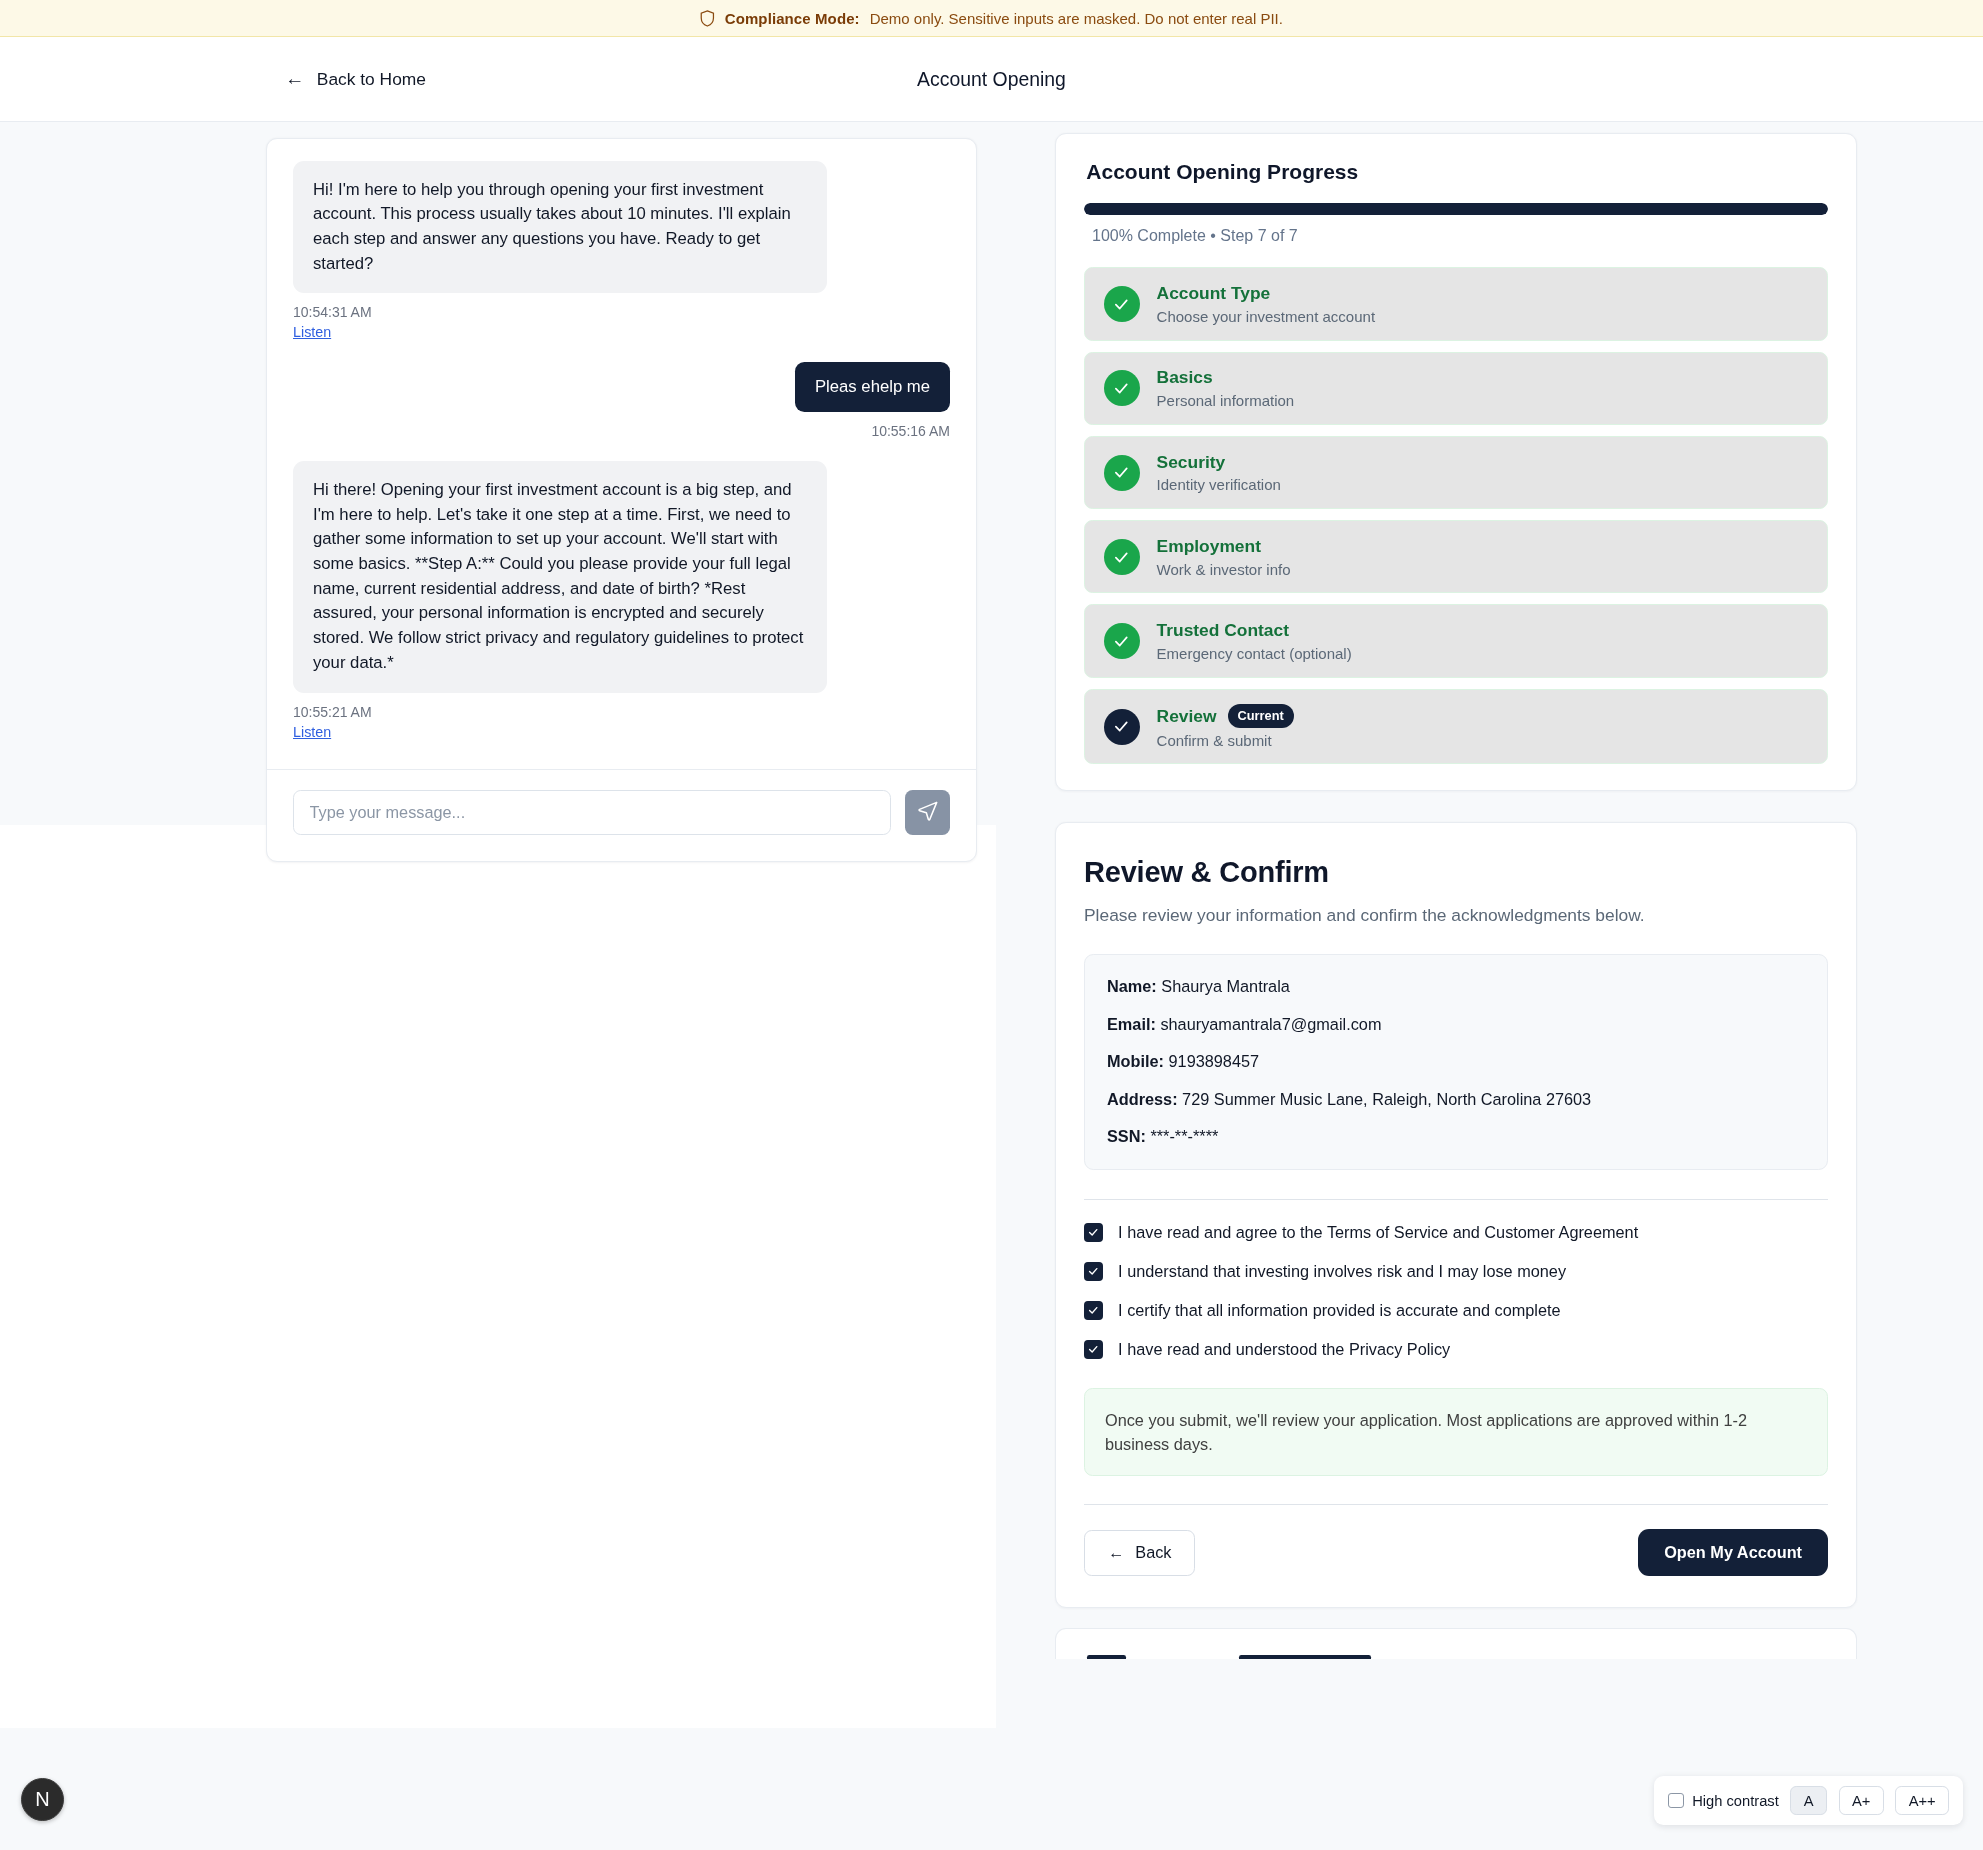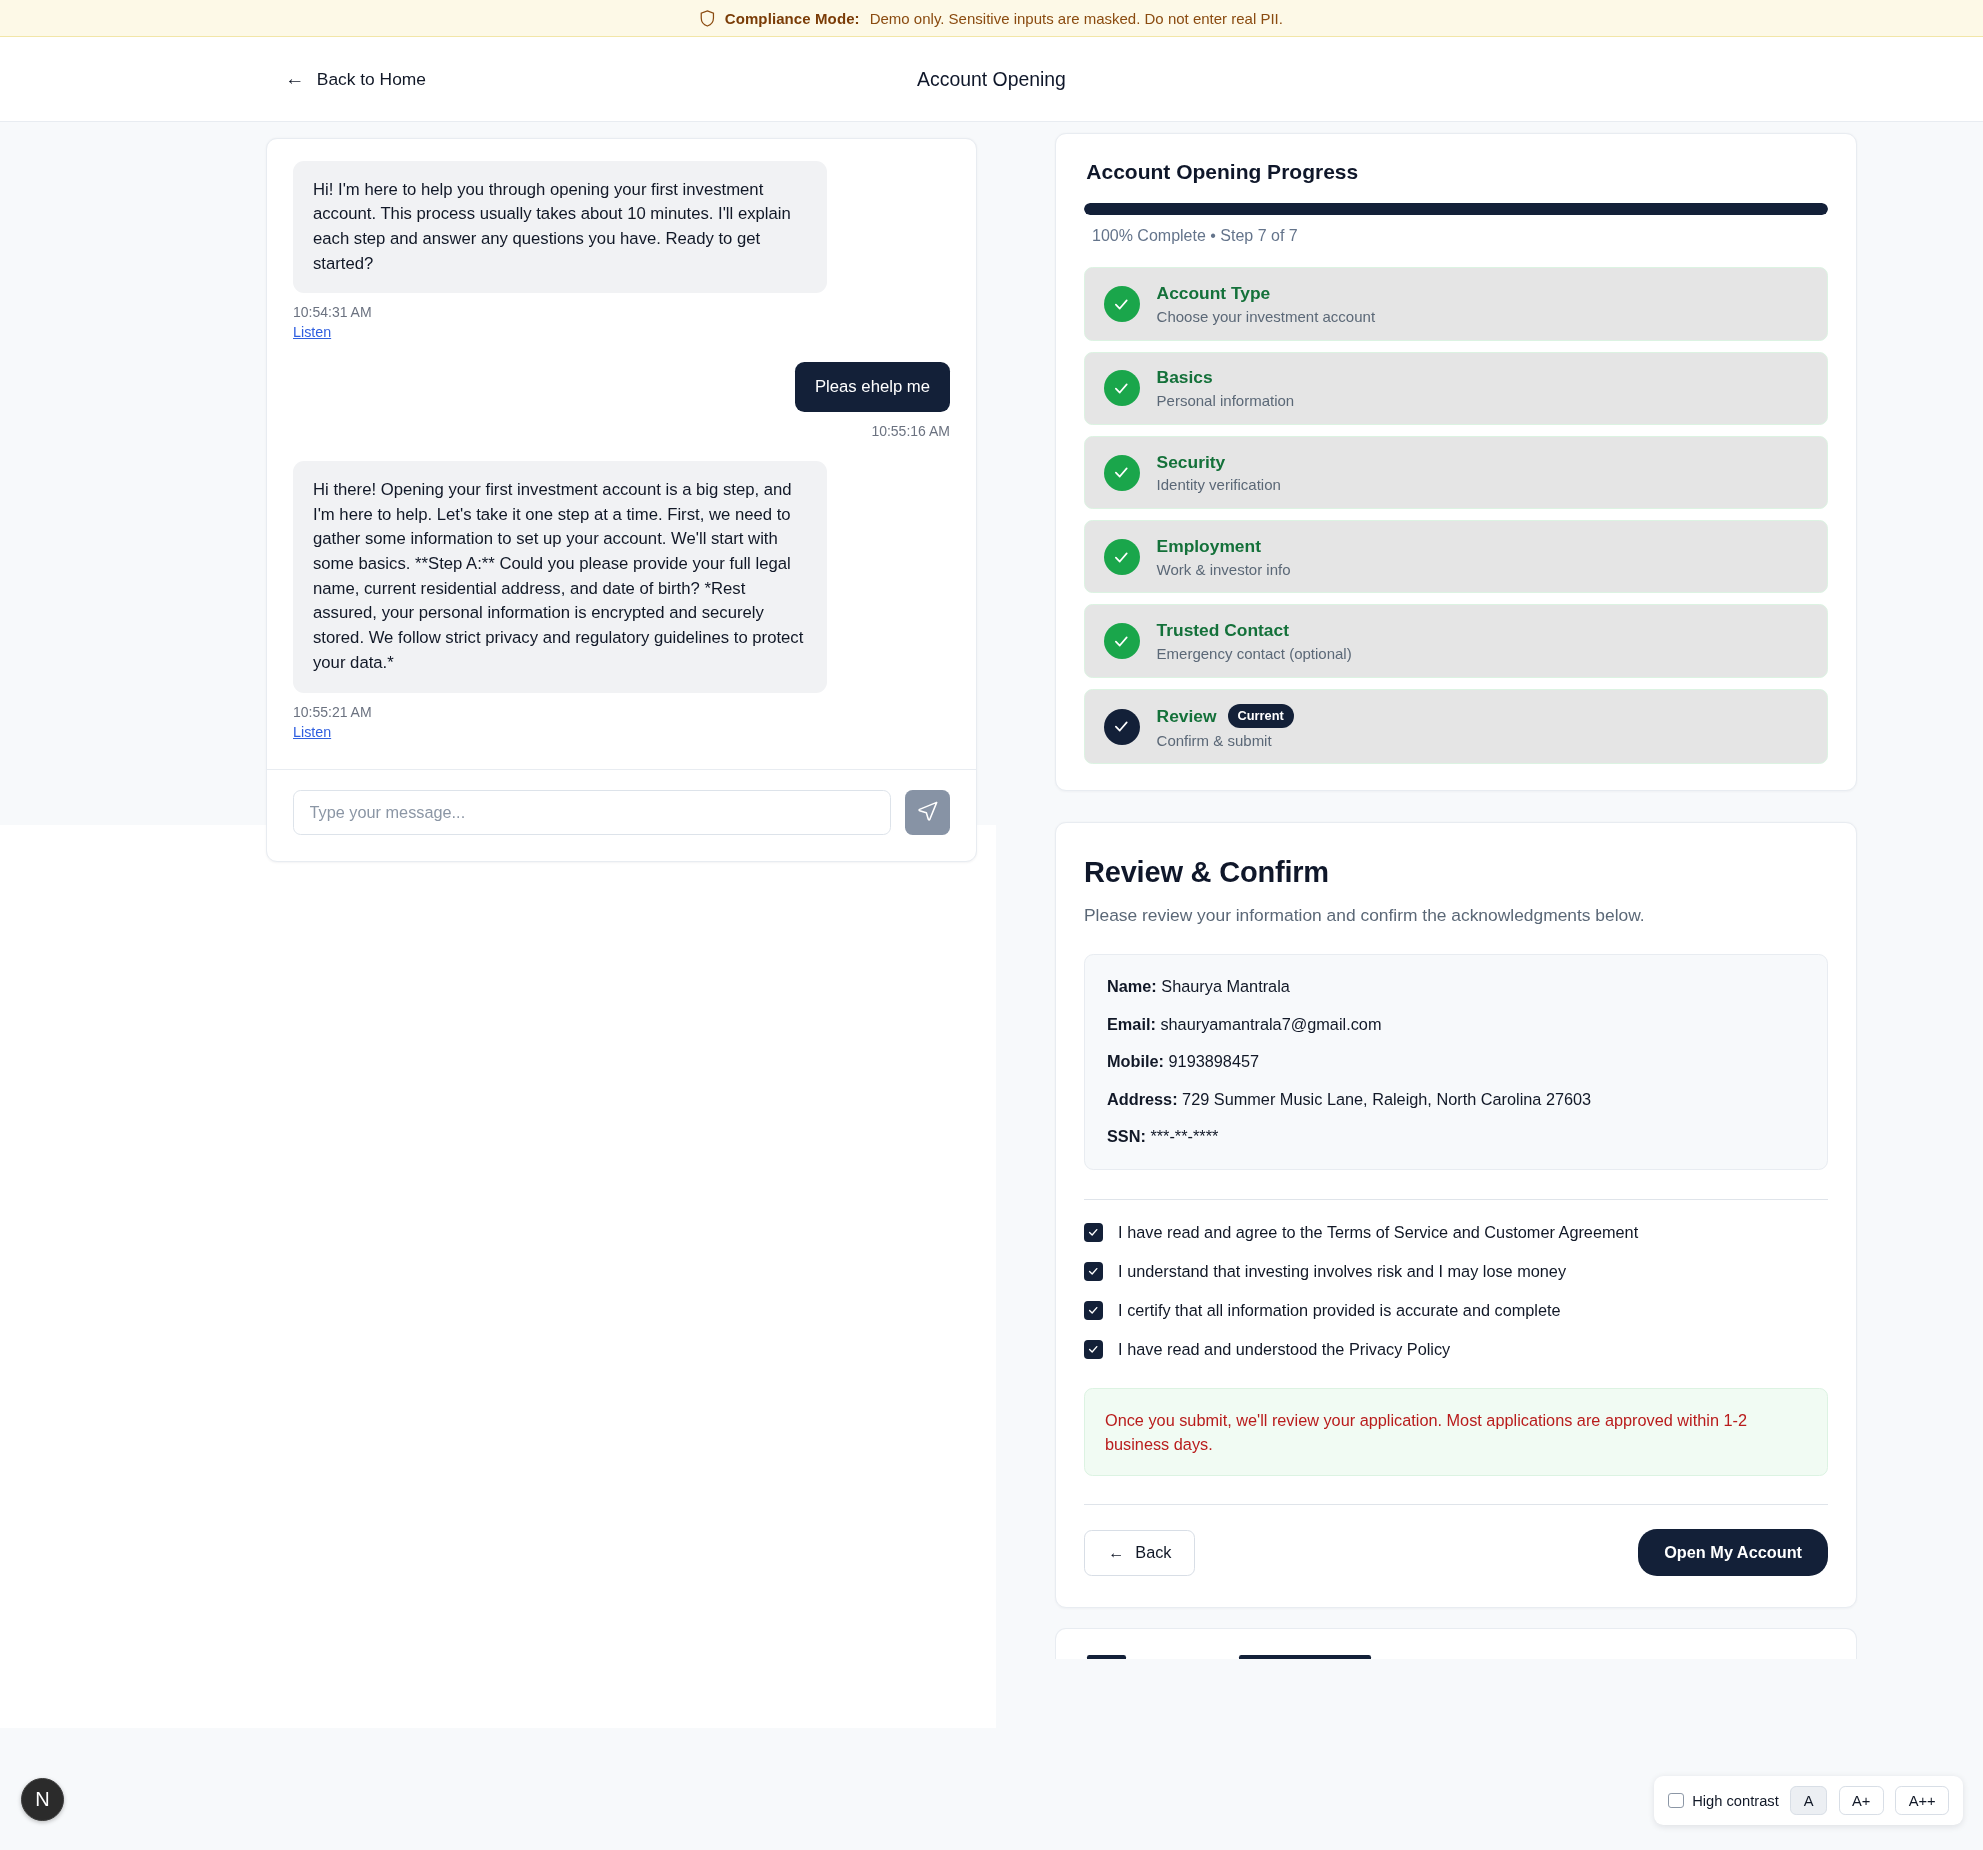--- a/index.html
+++ b/index.html
@@ -248,39 +248,39 @@
   }
   .ack-label { font-size: 16.3px; color: #111827; }
   .notice {
     margin-top: 29px;
     background: #f1fbf3;
     border: 0.8px solid #dcf3e2;
     border-radius: 8.5px;
     padding: 18.6px 20px;
     font-size: 16.3px;
     line-height: 1.48;
-    color: #b91c1c;
+    color: #404040;
   }
   .actions-hr { height: 0.8px; background: #dfe4ea; margin: 28px 0 25px 0; }
   .actions { display: flex; align-items: center; justify-content: space-between; }
   .btn-back {
     display: flex; align-items: center; gap: 11px;
     background: #ffffff;
     border: 0.8px solid #d8dee6;
     border-radius: 7.7px;
     padding: 12.4px 23px;
     font-size: 16.3px;
     color: #111827;
     cursor: pointer;
     font-family: "Liberation Sans", sans-serif;
   }
   .btn-primary {
     background: #132038;
     border: none;
-    border-radius: 19px;
+    border-radius: 11px;
     padding: 14px 26px;
     font-size: 16.3px;
     font-weight: 700;
     color: #ffffff;
     cursor: pointer;
     font-family: "Liberation Sans", sans-serif;
   }
 
   
   .next-card-peek {

